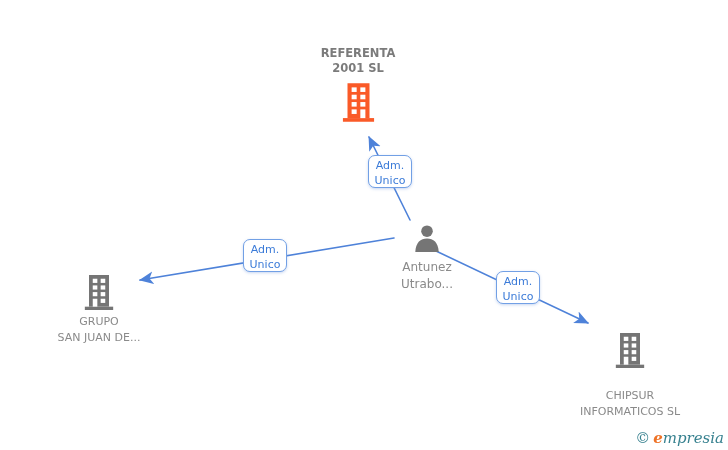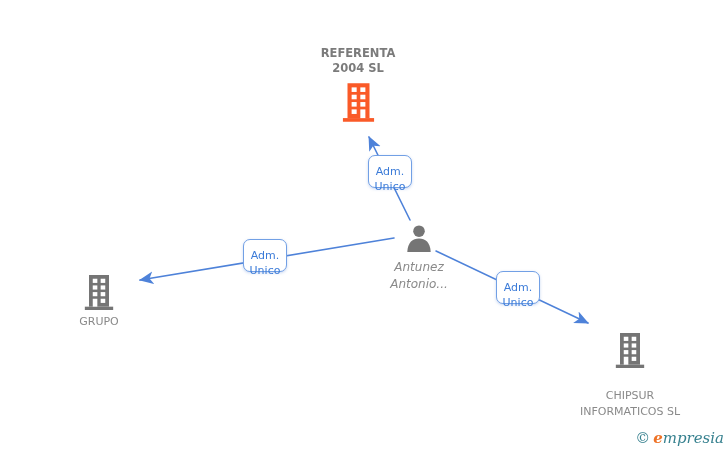--- a/index.html
+++ b/index.html
@@ -27,21 +27,21 @@
   .person-name{color:var(--label_gray,#8a8a8a);font-size:12px;line-height:17px;}
 
   
   .edge-label{
     position:absolute;width:44px;height:33px;
     background:#ffffff;
     border:1.5px solid var(--edge_label_border,#72a0e5);
     border-radius:7px;
     color:var(--edge_label_text,#3b7bd8);
     font-size:11px;line-height:15px;text-align:center;
-    padding-top:8px;
+    padding-top:2px;
     box-shadow:0 1px 3px rgba(130,165,225,.45);
     box-sizing:border-box;
   }
 
   
   .watermark{
     position:absolute;right:4px;bottom:3px;
     font-family:"DejaVu Serif", serif;
     font-style:italic;
     font-size:15px;
@@ -64,50 +64,50 @@
       </marker>
     </defs>
     <path class="edge" d="M410,220 L369,137" marker-end="url(#arrow)"></path>
     <path class="edge" d="M394,238 L140,280" marker-end="url(#arrow)"></path>
     <path class="edge" d="M436,251 L588,323" marker-end="url(#arrow)"></path>
   </svg>
 
   <div class="node" style="left:296px;top:46px;width:124px;">
     <div class="node-title">
       <div>REFERENTA</div>
-      <div>2004 SL</div>
+      <div>2001 SL</div>
     </div>
     <span class="icon-wrap" style="margin-top:7px;">
       <svg class="company-icon orange" width="33" height="39" viewBox="0 0 36 42" xmlns="http://www.w3.org/2000/svg">
         <rect x="1" y="38" width="34" height="4" fill="currentColor"></rect>
         <rect x="6" y="0" width="24" height="38" fill="currentColor"></rect>
         <g fill="#ffffff">
           <rect x="10.5" y="4.5" width="5.5" height="5"></rect>
             <rect x="20" y="4.5" width="5.5" height="5"></rect>
           <rect x="10.5" y="12.5" width="5.5" height="5"></rect>
             <rect x="20" y="12.5" width="5.5" height="5"></rect>
           <rect x="10.5" y="20.5" width="5.5" height="5"></rect>
             <rect x="20" y="20.5" width="5.5" height="5"></rect>
           <rect x="10.5" y="28.5" width="5.5" height="5"></rect>
             <rect x="20" y="28.5" width="5.5" height="9.5"></rect>
         </g>
       </svg>
     </span>
   </div>
 
-  <div class="node" style="left:368px;top:225px;width:102px;font-style:italic;">
+  <div class="node" style="left:376px;top:225px;width:102px;">
     <span class="icon-wrap">
       <svg class="person-icon" width="28" height="27" viewBox="0 0 28 27" xmlns="http://www.w3.org/2000/svg">
         <circle cx="14" cy="6.2" r="5.8" fill="currentColor"></circle>
         <path fill="currentColor" d="M14,13.6 c-6.4,0 -11.2,3.8 -11.7,13.4 h23.4 c-0.5,-9.6 -5.3,-13.4 -11.7,-13.4 z"></path>
       </svg>
     </span>
     <div class="person-name" style="margin-top:3px;">
       <div>Antunez</div>
-      <div>Antonio...</div>
+      <div>Utrabo...</div>
     </div>
   </div>
 
   <div class="node" style="left:37px;top:275px;width:124px;">
     <span class="icon-wrap">
       <svg class="company-icon" width="30" height="35" viewBox="0 0 36 42" xmlns="http://www.w3.org/2000/svg">
         <rect x="1" y="38" width="34" height="4" fill="currentColor"></rect>
         <rect x="6" y="0" width="24" height="38" fill="currentColor"></rect>
         <g fill="#ffffff">
           <rect x="10.5" y="4.5" width="5.5" height="5"></rect>
@@ -116,20 +116,21 @@
             <rect x="20" y="12.5" width="5.5" height="5"></rect>
           <rect x="10.5" y="20.5" width="5.5" height="5"></rect>
             <rect x="20" y="20.5" width="5.5" height="5"></rect>
           <rect x="10.5" y="28.5" width="5.5" height="9.5"></rect>
             <rect x="20" y="28.5" width="5.5" height="5"></rect>
         </g>
       </svg>
     </span>
     <div class="lines" style="margin-top:0;">
       <div>GRUPO</div>
+      <div>SAN JUAN DE...</div>
     </div>
   </div>
 
   <div class="node" style="left:566px;top:333px;width:128px;">
     <span class="icon-wrap">
       <svg class="company-icon" width="30" height="35" viewBox="0 0 36 42" xmlns="http://www.w3.org/2000/svg">
         <rect x="1" y="38" width="34" height="4" fill="currentColor"></rect>
         <rect x="6" y="0" width="24" height="38" fill="currentColor"></rect>
         <g fill="#ffffff">
           <rect x="10.5" y="4.5" width="5.5" height="5"></rect>

